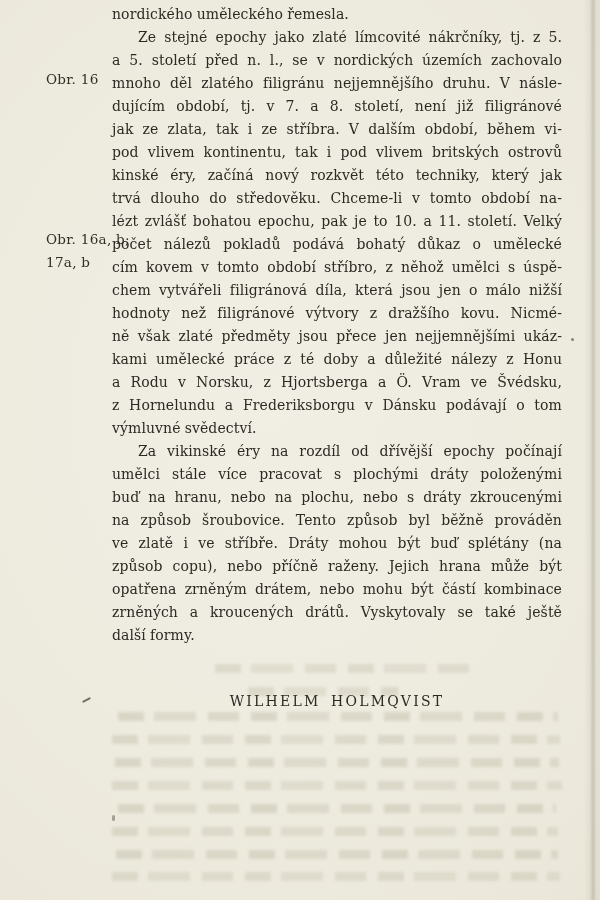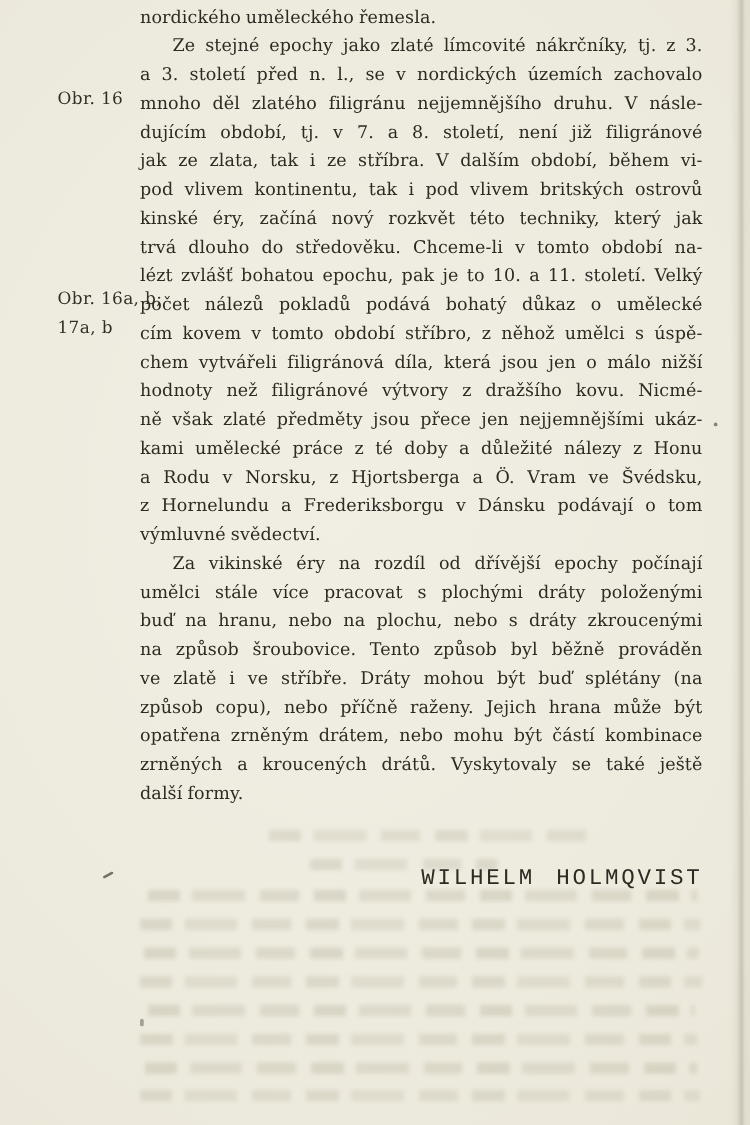--- a/index.html
+++ b/index.html
@@ -66,26 +66,25 @@
   }
   .tline.first {
     text-indent: 26px;
   }
 
   .signature {
     position: absolute;
     left: 112px;
     top: 693px;
     width: 450px;
-    text-align: right;
-    font-size: 18px;
+    text-align: center;
+    font-size: 14px;
     letter-spacing: 2.2px;
     word-spacing: 4px;
     color: #2d2a24;
-    font-family: Liberation Mono, monospace;
   }
 
   
   .ghost {
     position: absolute;
     height: 9px;
     background-image: repeating-linear-gradient(90deg,
       rgba(122,114,82,0.38) 0px, rgba(122,114,82,0.38) 26px,
       rgba(122,114,82,0.00) 26px, rgba(122,114,82,0.00) 36px,
       rgba(122,114,82,0.30) 36px, rgba(122,114,82,0.30) 78px,
@@ -109,22 +108,22 @@
   <div class="margin-note" style="top:228px">
       <div>Obr. 16a, b;</div>
       <div>17a, b</div>
     </div>
 
   <div class="body-text">
       <div>
         <div class="tline last">nordického uměleckého řemesla.</div>
       </div>
       <div>
-        <div class="tline first">Ze stejné epochy jako zlaté límcovité nákrčníky, tj. z 3.</div>
-        <div class="tline">a 3. století před n. l., se v nordických územích zachovalo</div>
+        <div class="tline first">Ze stejné epochy jako zlaté límcovité nákrčníky, tj. z 5.</div>
+        <div class="tline">a 5. století před n. l., se v nordických územích zachovalo</div>
         <div class="tline">mnoho děl zlatého filigránu nejjemnějšího druhu. V násle-</div>
         <div class="tline">dujícím období, tj. v 7. a 8. století, není již filigránové</div>
         <div class="tline">jak ze zlata, tak i ze stříbra. V dalším období, během vi-</div>
         <div class="tline">pod vlivem kontinentu, tak i pod vlivem britských ostrovů</div>
         <div class="tline">kinské éry, začíná nový rozkvět této techniky, který jak</div>
         <div class="tline">trvá dlouho do středověku. Chceme-li v tomto období na-</div>
         <div class="tline">lézt zvlášť bohatou epochu, pak je to 10. a 11. století. Velký</div>
         <div class="tline">počet nálezů pokladů podává bohatý důkaz o umělecké</div>
         <div class="tline">cím kovem v tomto období stříbro, z něhož umělci s úspě-</div>
         <div class="tline">chem vytvářeli filigránová díla, která jsou jen o málo nižší</div>

